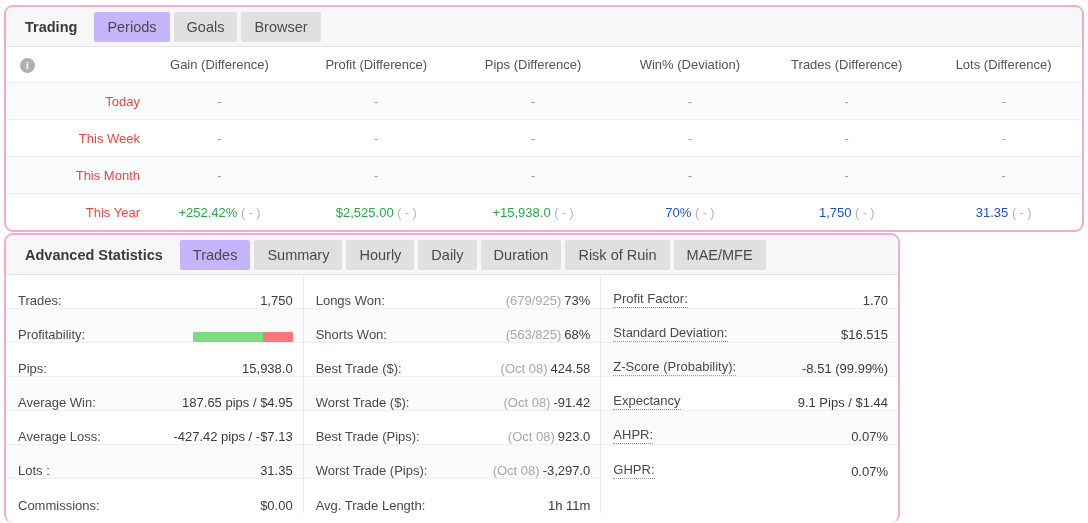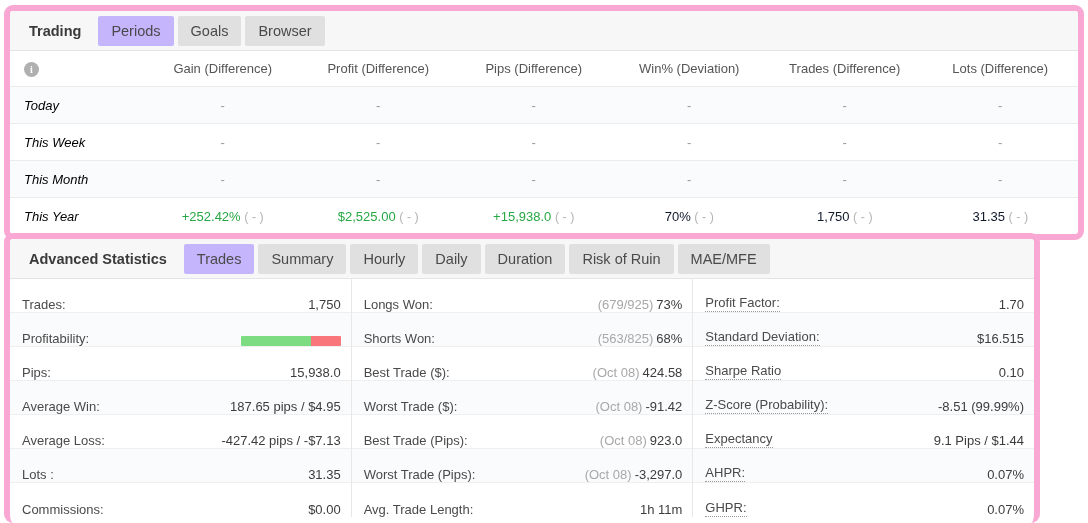--- a/index.html
+++ b/index.html
@@ -19,21 +19,21 @@
   .page {
     width: 1088px;
     height: 523px;
     position: relative;
     background: #ffffff;
   }
 
   
   .card {
     background: #ffffff;
-    border: 6px solid #f9a8d4;
+    border: 2px solid #f9a8d4;
     border-radius: 9px;
     box-sizing: border-box;
     overflow: hidden;
   }
 
   
   .tabstrip {
     display: flex;
     align-items: flex-end;
     background: #f7f7f7;
@@ -97,27 +97,26 @@
     font-size: 13px;
     height: 34px;
     text-align: center;
     border-bottom: 1px solid #ececec;
     color: #4a4a4a;
     vertical-align: middle;
   }
   table.periods tr.alt td { background: #fafbfc; }
   table.periods tr:last-child td { border-bottom: none; }
   table.periods td.period-name {
-    text-align: left;
+    text-align: right;
     padding-left: 14px;
-    color: #000000;
-    font-style: italic;
+    color: #ef4444;
   }
   .pos { color: #27a744; }
-  .neutral { color: #0f172a; }
+  .neutral { color: #1d4ed8; }
   .diff { color: #b5b5b5; font-size: 12.5px; }
   .dash { color: #9a9a9a; }
 
   .info-icon {
     display: inline-block;
     width: 15px;
     height: 15px;
     border-radius: 50%;
     background: #b0b0b0;
     color: #ffffff;
@@ -128,21 +127,21 @@
     font-family: "Liberation Serif", serif;
     vertical-align: middle;
   }
   .info-wrap { text-align: center; padding-left: 0; }
 
   
   .stats-card {
     position: absolute;
     left: 4px;
     top: 233px;
-    width: 1036px;
+    width: 896px;
     height: 290px;
     border-bottom: none;
   }
   .stats-body {
     display: flex;
     width: 100%;
   }
   .stats-col {
     flex: 1 1 0;
     min-width: 0;
@@ -325,24 +324,20 @@
         </div>
       <div class="stats-col" id="col-right">
           <div class="srow">
             <span class="skey hint">Profit Factor:</span>
             <span><span class="sval">1.70</span></span>
           </div>
           <div class="srow alt">
             <span class="skey hint">Standard Deviation:</span>
             <span><span class="sval">$16.515</span></span>
           </div>
-          <div class="srow">
-            <span class="skey hint">Sharpe Ratio</span>
-            <span><span class="sval">0.10</span></span>
-          </div>
           <div class="srow alt">
             <span class="skey hint">Z-Score (Probability):</span>
             <span><span class="sval">-8.51 (99.99%)</span></span>
           </div>
           <div class="srow">
             <span class="skey hint">Expectancy</span>
             <span><span class="sval">9.1 Pips / $1.44</span></span>
           </div>
           <div class="srow alt">
             <span class="skey hint">AHPR:</span>

